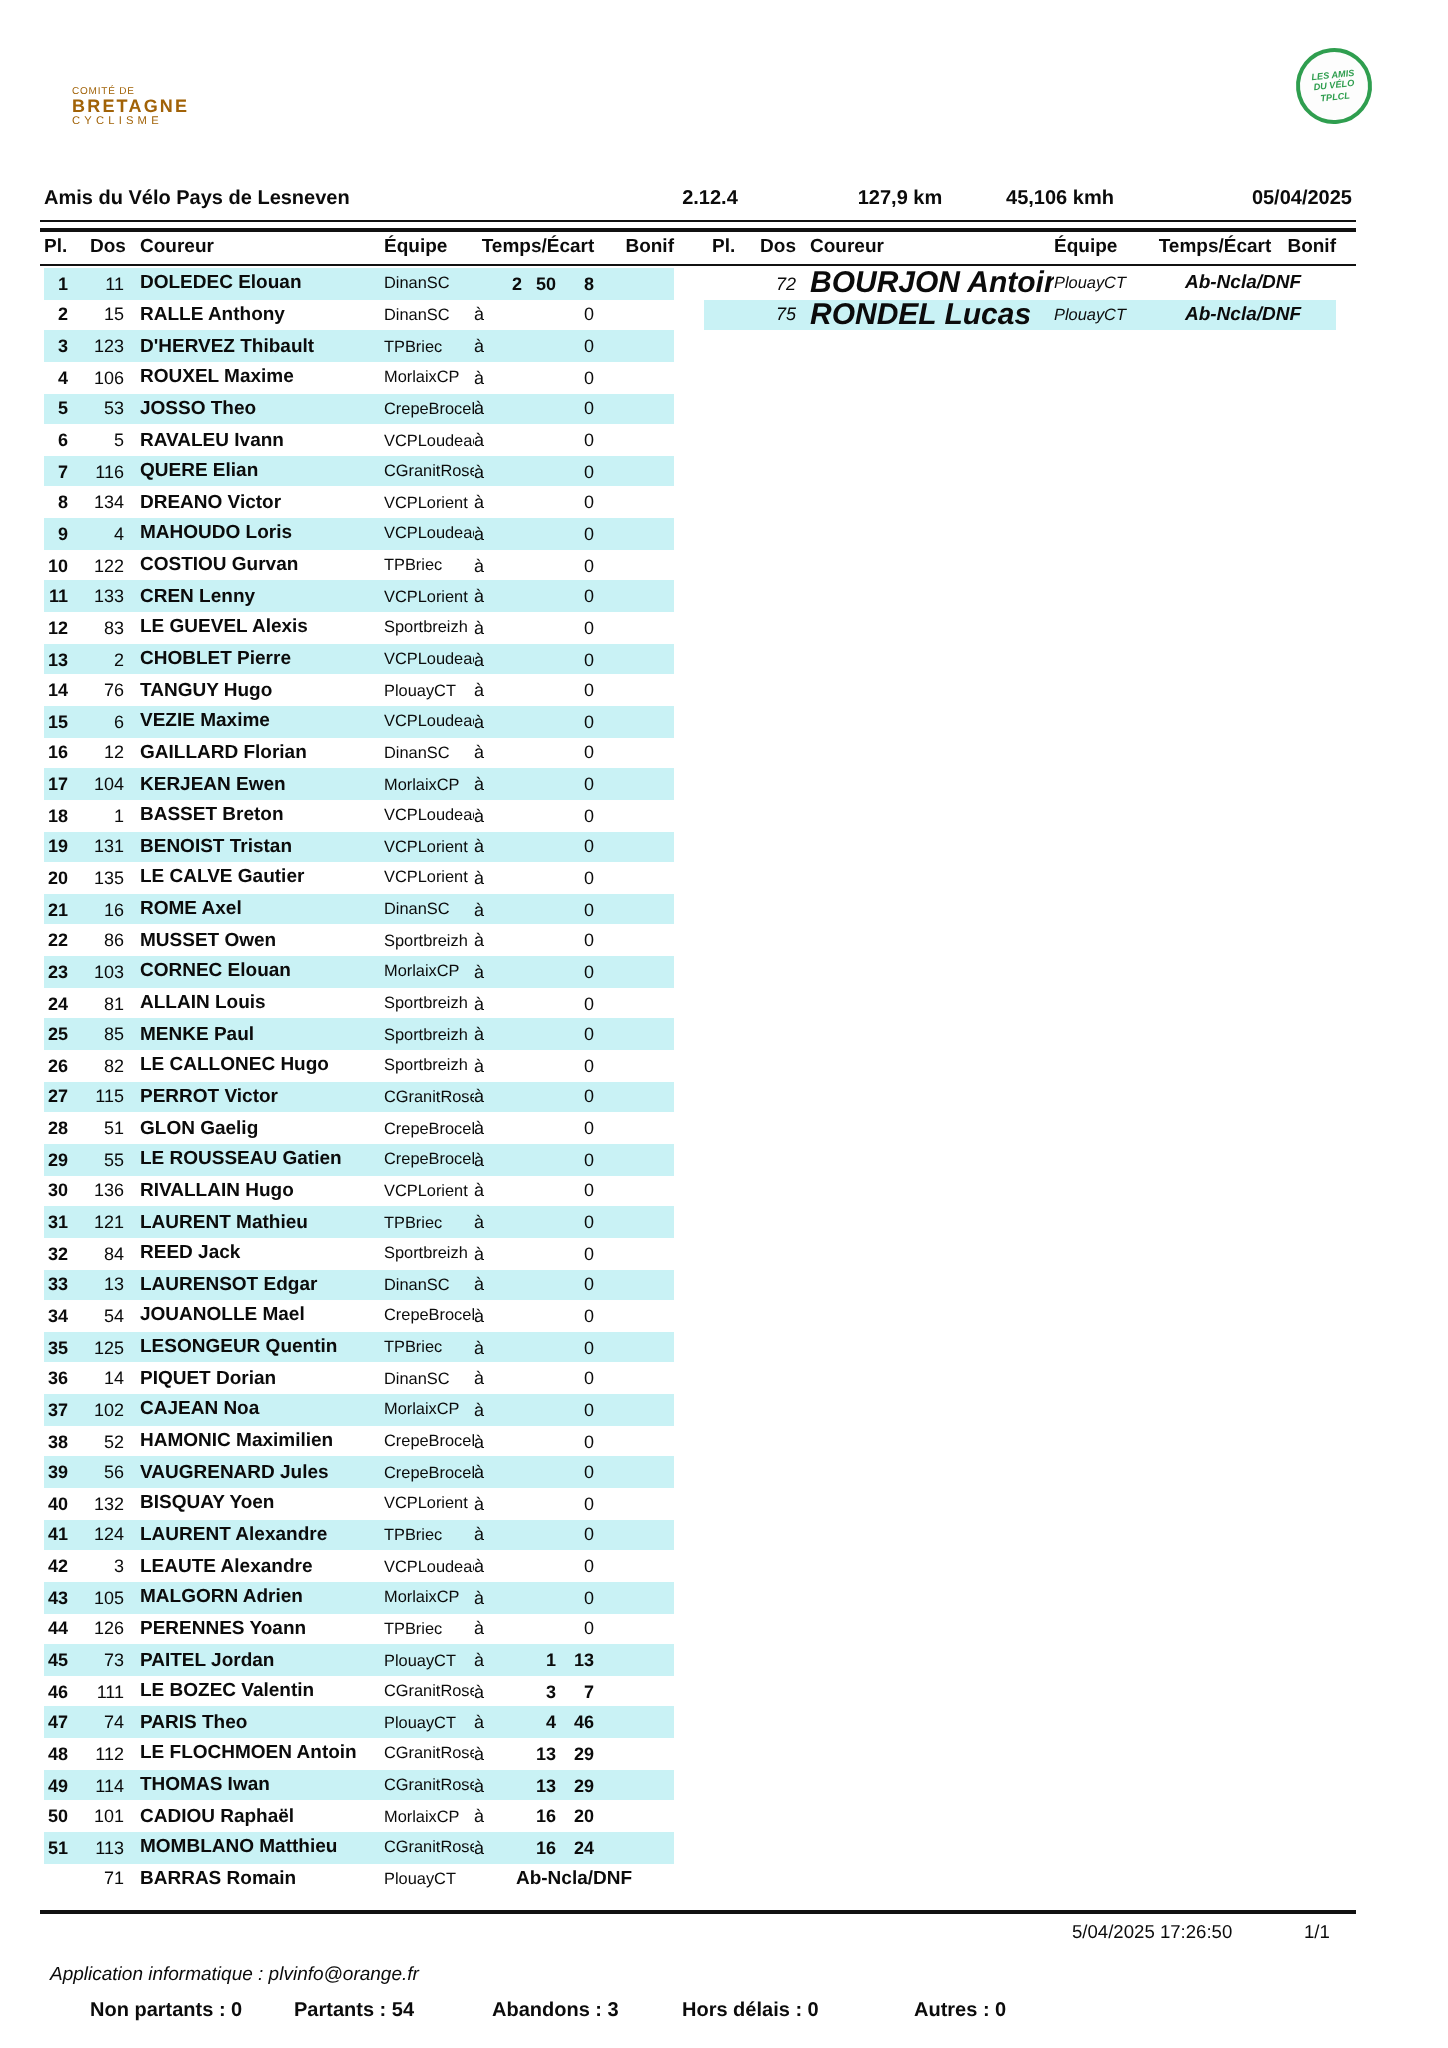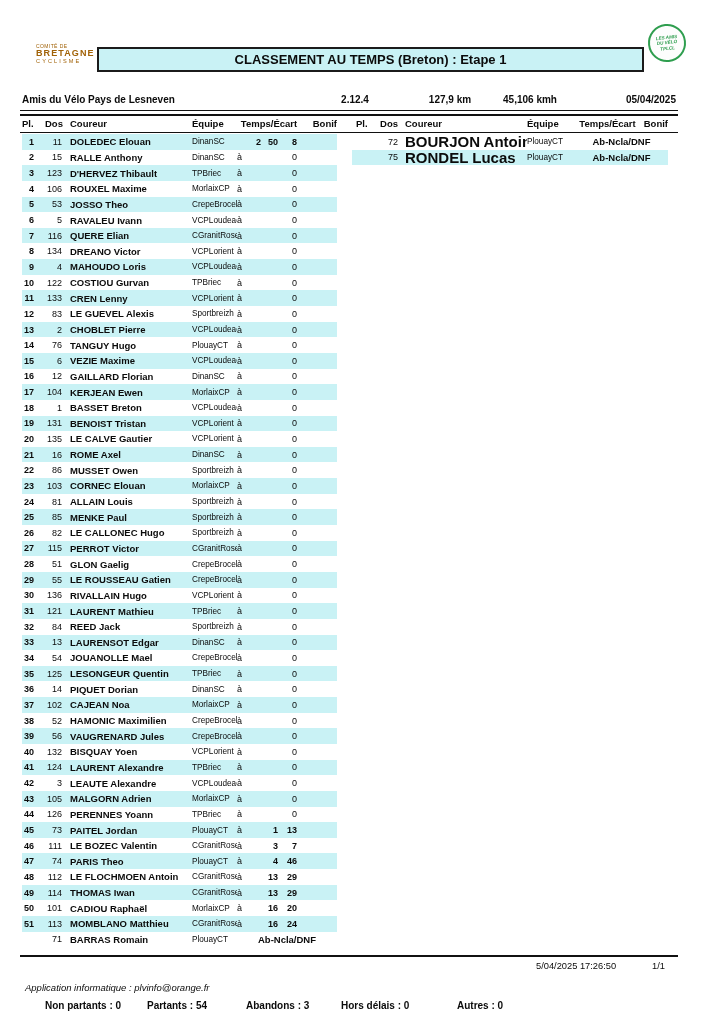--- a/index.html
+++ b/index.html
@@ -48,21 +48,21 @@
   .h-tmp{width:64px;text-align:center;}
   .h-bon{flex:1;text-align:right;}
   .h-plr{width:12px;padding-left:4px;}
   .h-dosr{width:30px;text-align:right;}
   .h-cour{width:122px;padding-left:7px;}
   .h-equr{width:48px;}
   .h-tmpr{width:65px;text-align:center;}
   
   .tbody{top:134px;}
   .tbody-left{left:22px;width:315px;}
-  .tbody-right{left:352px;width:316px;}
+  .tbody-right{left:352px;width:316px;font-style:italic;}
   .row{display:flex;height:15.65px;align-items:center;}
   .row.hl{background:var(--cyan,#c9f2f5);}
   .c{white-space:nowrap;}
   .pl{width:12px;text-align:right;font-size:9px;font-weight:bold;}
   .dos{width:28px;text-align:right;font-size:9px;}
   .name{width:122px;padding-left:8px;font-size:9.5px;font-weight:bold;overflow:hidden;}
   .team{width:45px;font-size:8.2px;overflow:hidden;}
   .ta{width:24px;font-size:9px;}
   .ta.num{text-align:right;font-weight:bold;}
   .tb{width:17px;text-align:right;font-size:9px;}
@@ -92,21 +92,20 @@
     <div class="l2">BRETAGNE</div>
     <div class="l3">CYCLISME</div>
   </div>
 
   <div class="abs evlogo">
     <div>LES AMIS</div>
     <div>DU VÉLO</div>
     <div>TPLCL</div>
   </div>
 
-  <div class="abs banner">CLASSEMENT AU TEMPS  (Breton) : Etape 1</div>
 
   <div class="abs info-org">Amis du Vélo Pays de Lesneven</div>
   <div class="abs info-code">2.12.4</div>
   <div class="abs info-dist">127,9 km</div>
   <div class="abs info-speed">45,106 kmh</div>
   <div class="abs info-date">05/04/2025</div>
 
   <div class="abs rule-double"></div>
   <div class="abs rule-head"></div>
   <div class="abs rule-foot"></div>

